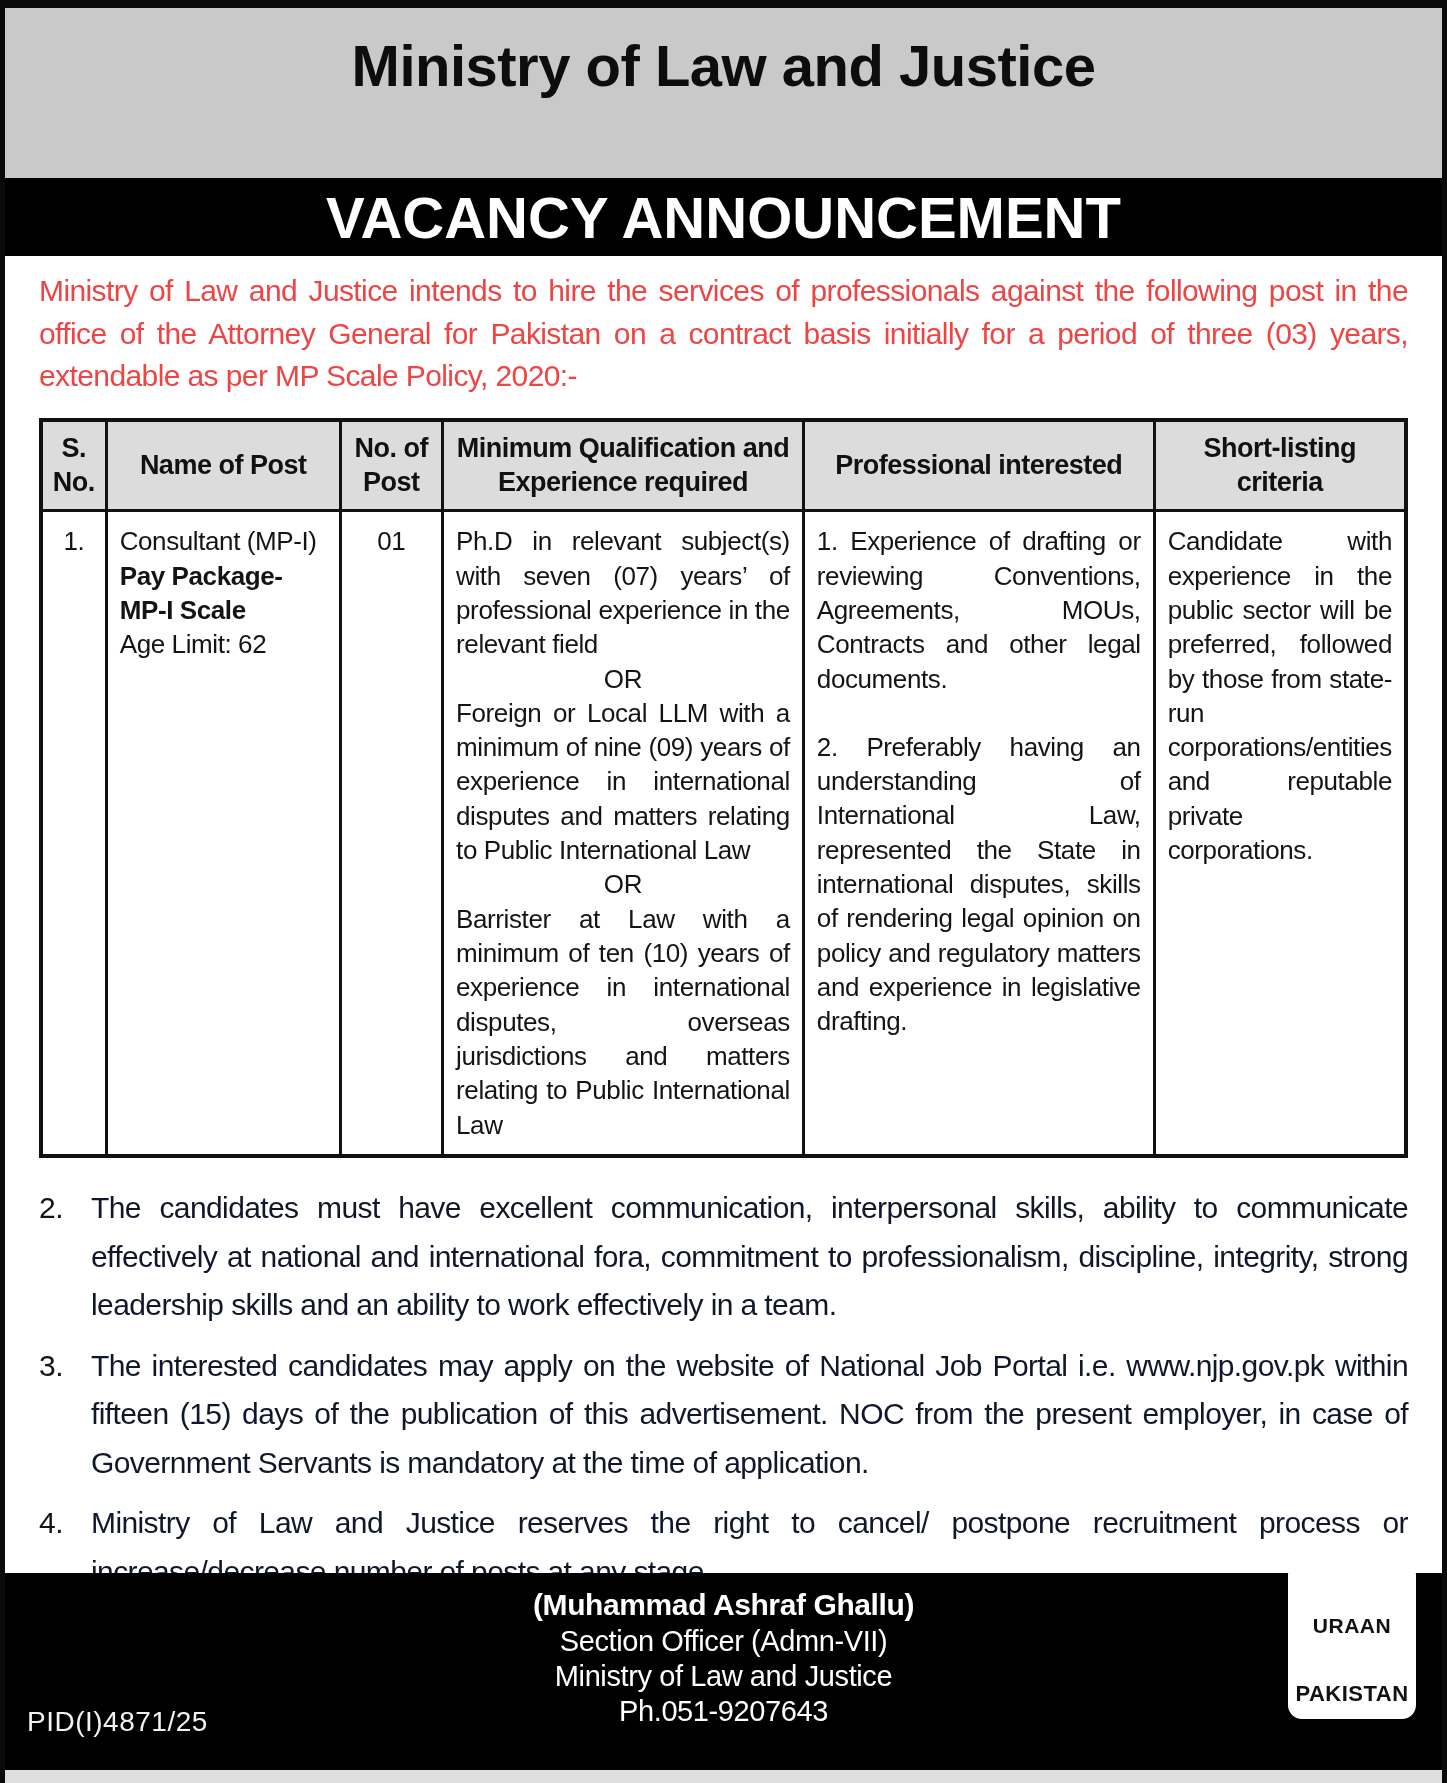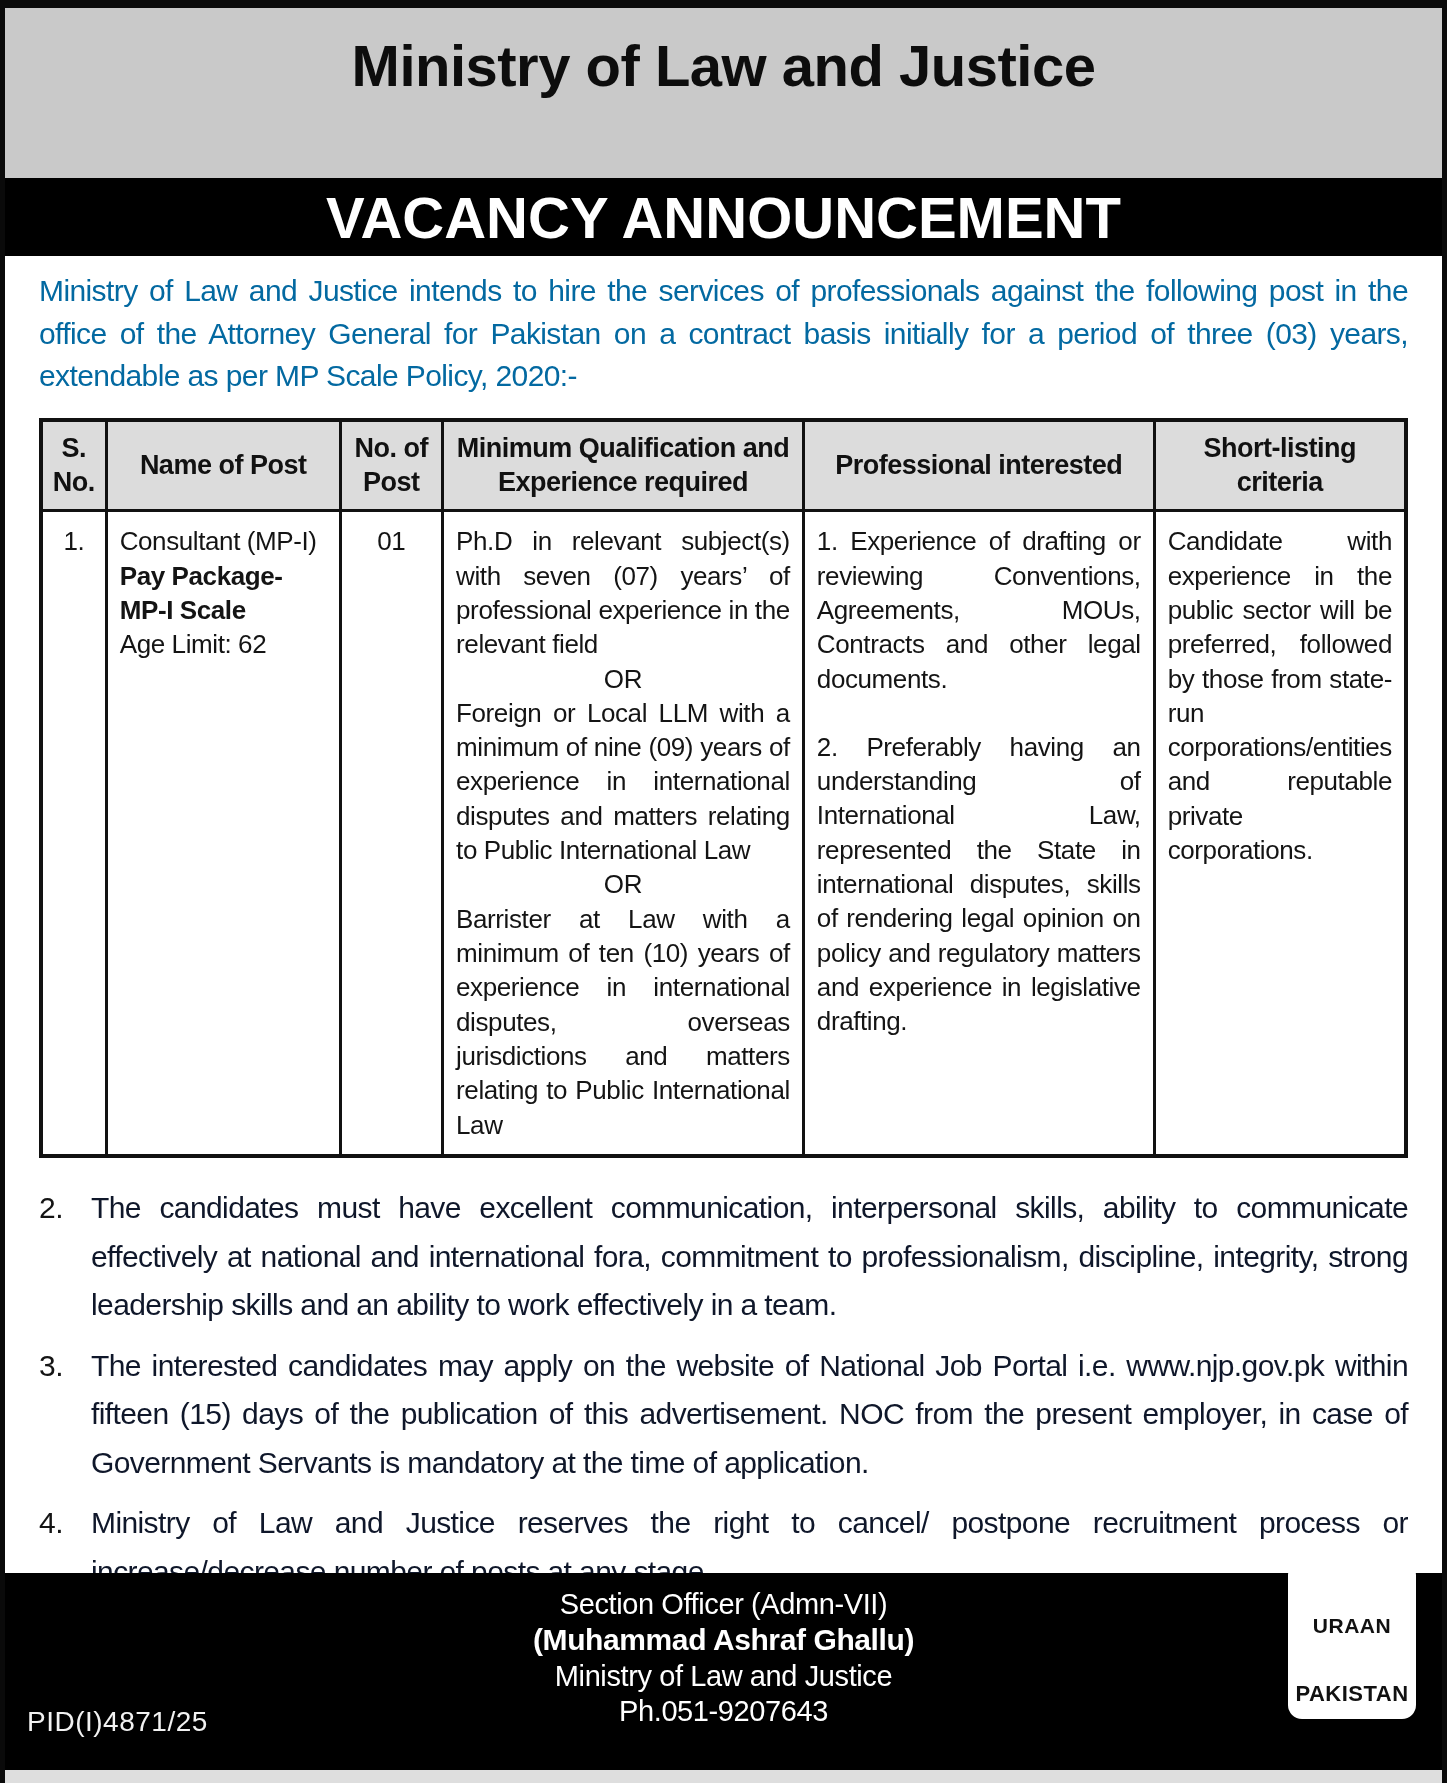--- a/index.html
+++ b/index.html
@@ -34,21 +34,21 @@
     height: 78px;
     background: #000;
     color: #fff;
     display: flex; align-items: center; justify-content: center;
     font-size: 58px; font-weight: 700; letter-spacing: 0px;
   }
   
   .bodywrap { height: 1317px; padding: 14px 34px 0 34px; overflow: hidden; }
   .intro {
     font-size: 30px; line-height: 1.42; text-align: justify;
-    letter-spacing: -0.6px; color: #0369a1;
+    letter-spacing: -0.6px; color: #ef4444;
   }
   
   table {
     width: 100%;
     border-collapse: collapse;
     margin-top: 20px;
     border: 4px solid #111;
   }
   th {
     background: #dcdcdc;
@@ -193,22 +193,22 @@
       <div class="note">
         <span class="note-num">4.</span>
         <span class="note-text">Ministry of Law and Justice reserves the right to cancel/ postpone recruitment process or increase/decrease number of posts at any stage.</span>
       </div>
 
     </div>
 
   </div>
 
   <div class="footer">
+    <div class="sig-line name">(Muhammad Ashraf Ghallu)</div>
     <div class="sig-line">Section Officer (Admn-VII)</div>
-    <div class="sig-line name">(Muhammad Ashraf Ghallu)</div>
     <div class="sig-line">Ministry of Law and Justice</div>
     <div class="sig-line">Ph.051-9207643</div>
 
     <div class="pid">PID(I)4871/25</div>
 
     <div class="logo">
       <svg class="bird" viewBox="0 0 100 70" xmlns="http://www.w3.org/2000/svg">
         <path fill="#111" d="M96 4 C82 1 70 7 62 17 L56 8 C50 16 51 25 57 31 L40 26 C29 23 18 28 10 39 C24 36 33 40 38 47 L20 49 C31 56 44 58 54 53 L49 67 C60 62 68 53 70 43 C82 38 92 27 96 4 Z"></path>
       </svg>
       <div class="l1">URAAN</div>

